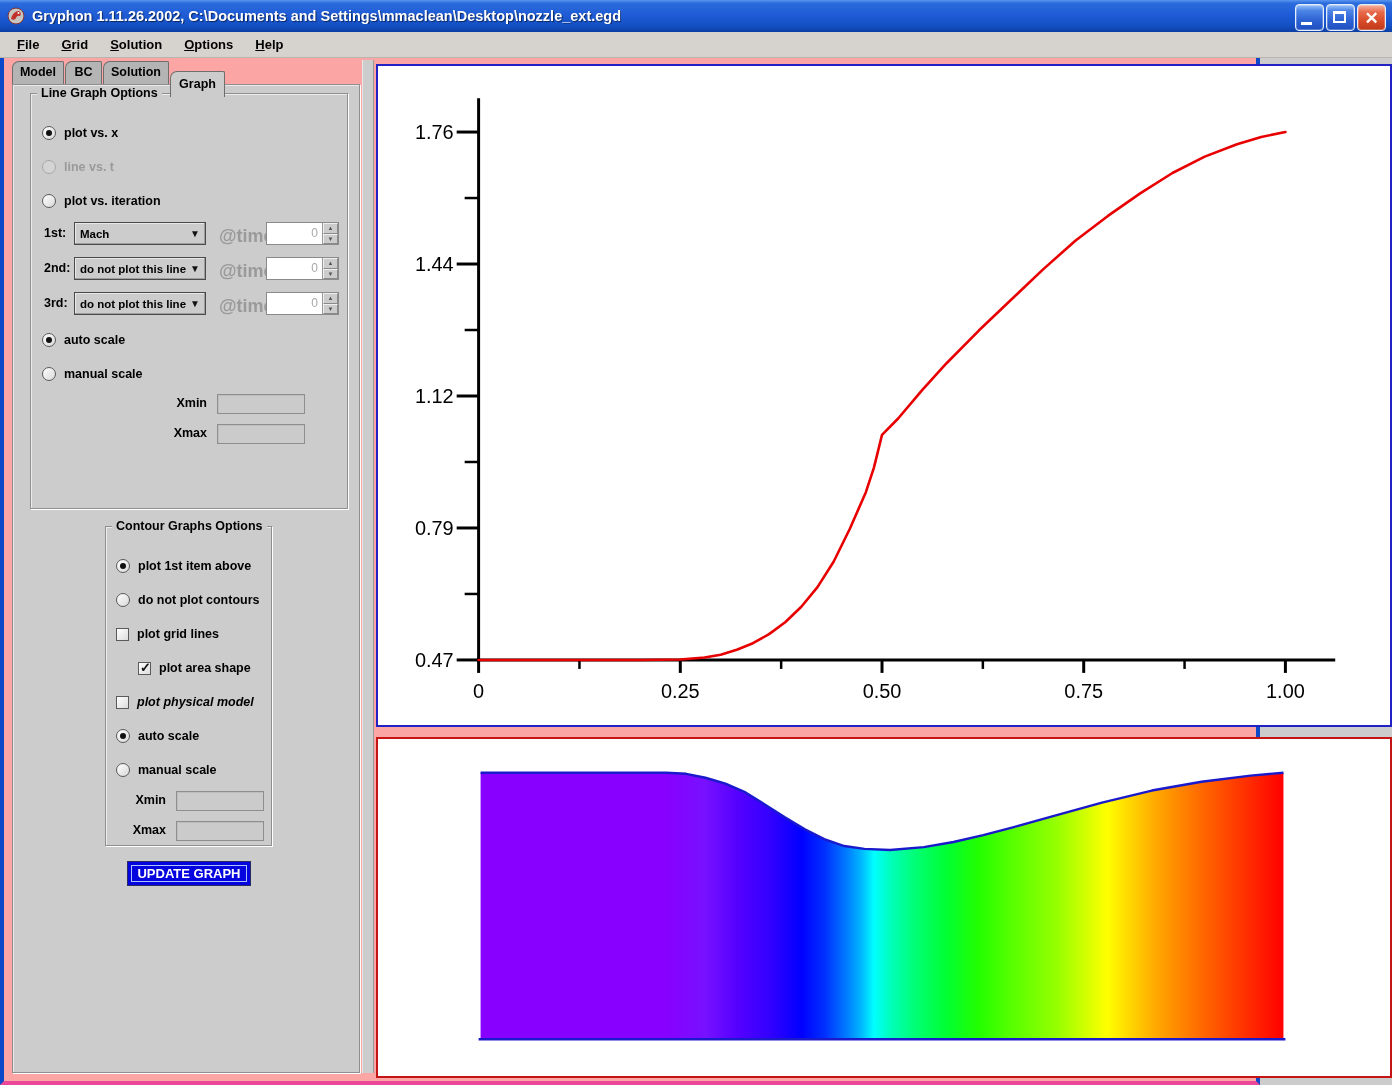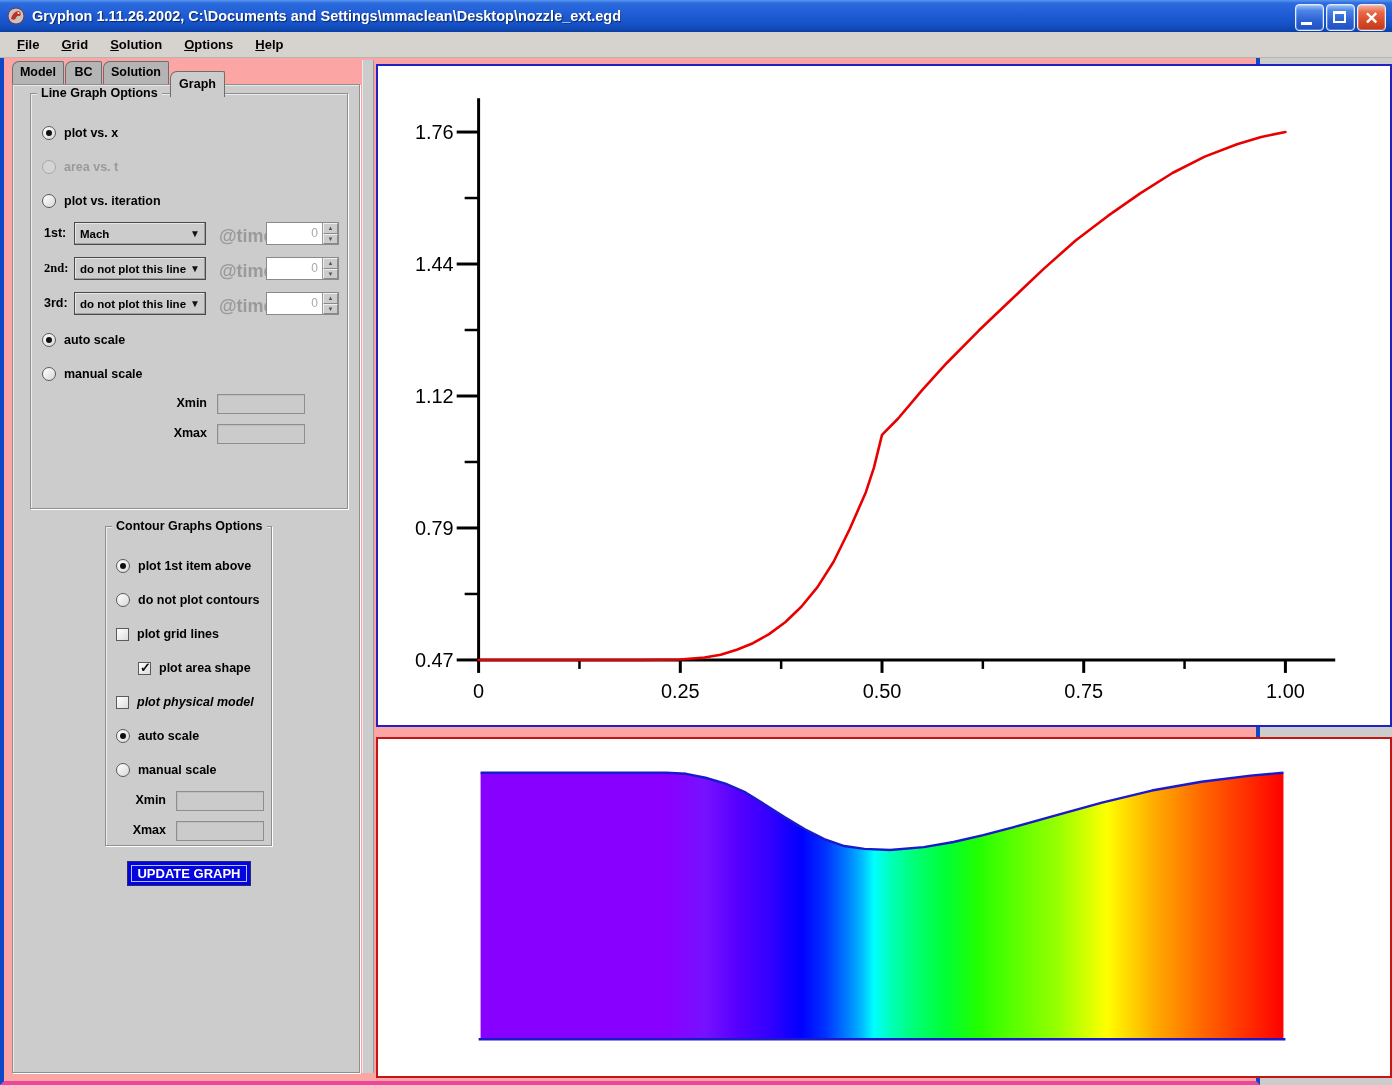--- a/index.html
+++ b/index.html
@@ -140,42 +140,42 @@
 
     <div class="group" style="left:17px; top:8px; width:318px; height:416px;">
       <span class="group-title">Line Graph Options</span>
 
       <div class="ctl-row" style="left:11px; top:31px;" data-enabled="true">
         <span class="radio" data-checked="true"></span>
         <span class="lbl">plot vs. x</span>
       </div>
       <div class="ctl-row" style="left:11px; top:65px;" data-enabled="false">
         <span class="radio" data-checked="false"></span>
-        <span class="lbl">area vs. t</span>
+        <span class="lbl">line vs. t</span>
       </div>
       <div class="ctl-row" style="left:11px; top:99px;" data-enabled="true">
         <span class="radio" data-checked="false"></span>
         <span class="lbl">plot vs. iteration</span>
       </div>
 
       <span class="combo-lbl" style="left:13px; top:132px;">1st:</span>
       <div class="combo" style="left:43px; top:128px; width:132px;">
         <span class="combo-text">Mach</span>
         <span class="combo-arrow">▼</span>
       </div>
       <span class="attime" style="left:188px; top:132px;">@time</span>
       <div class="spinner" style="left:235px; top:128px;">
         <span class="spin-val">0</span>
         <div class="spin-btns">
           <div class="spin-btn">▲</div>
           <div class="spin-btn">▼</div>
         </div>
       </div>
 
-      <span class="combo-lbl" style="left:13px; top:167px;font-family:Liberation Serif, serif;">2nd:</span>
+      <span class="combo-lbl" style="left:13px; top:167px;">2nd:</span>
       <div class="combo" style="left:43px; top:163px; width:132px;">
         <span class="combo-text">do not plot this line</span>
         <span class="combo-arrow">▼</span>
       </div>
       <span class="attime" style="left:188px; top:167px;">@time</span>
       <div class="spinner" style="left:235px; top:163px;">
         <span class="spin-val">0</span>
         <div class="spin-btns">
           <div class="spin-btn">▲</div>
           <div class="spin-btn">▼</div>

